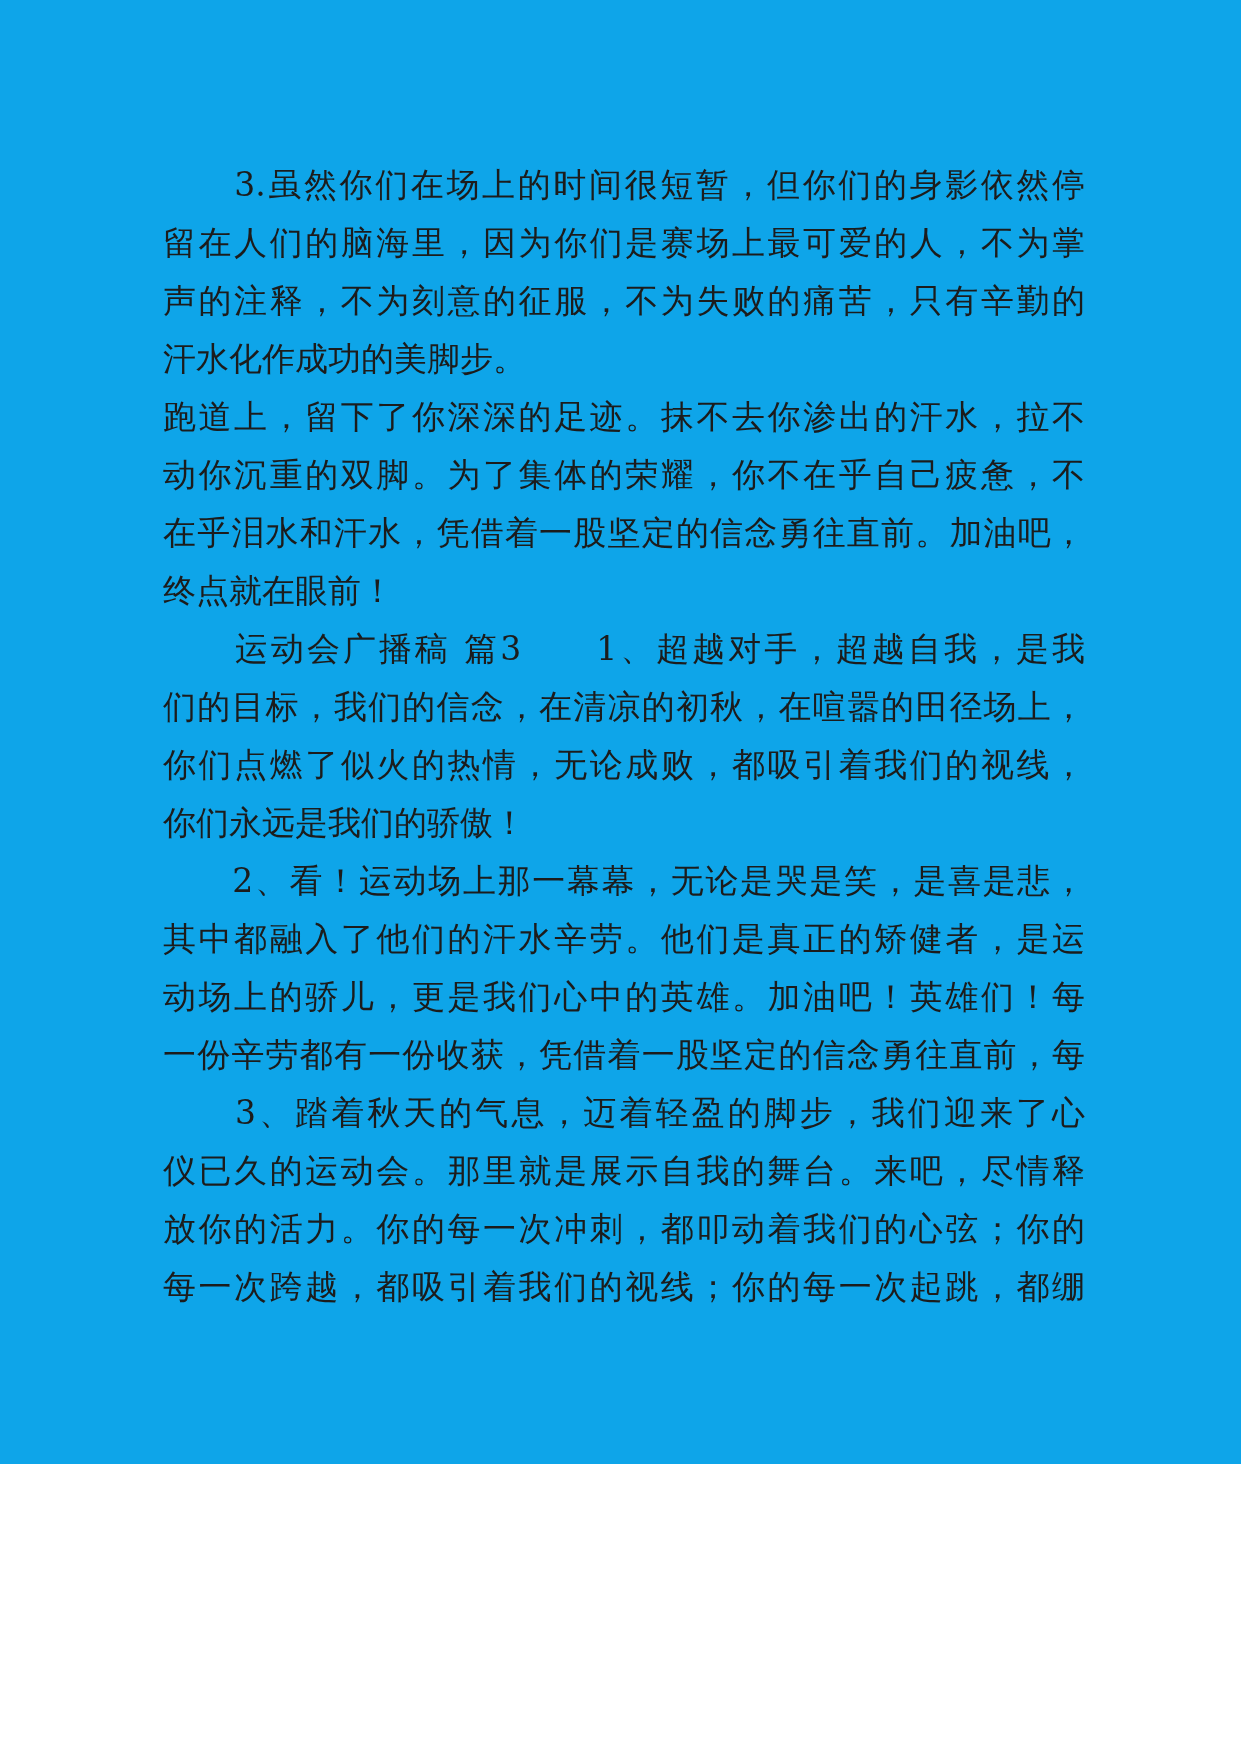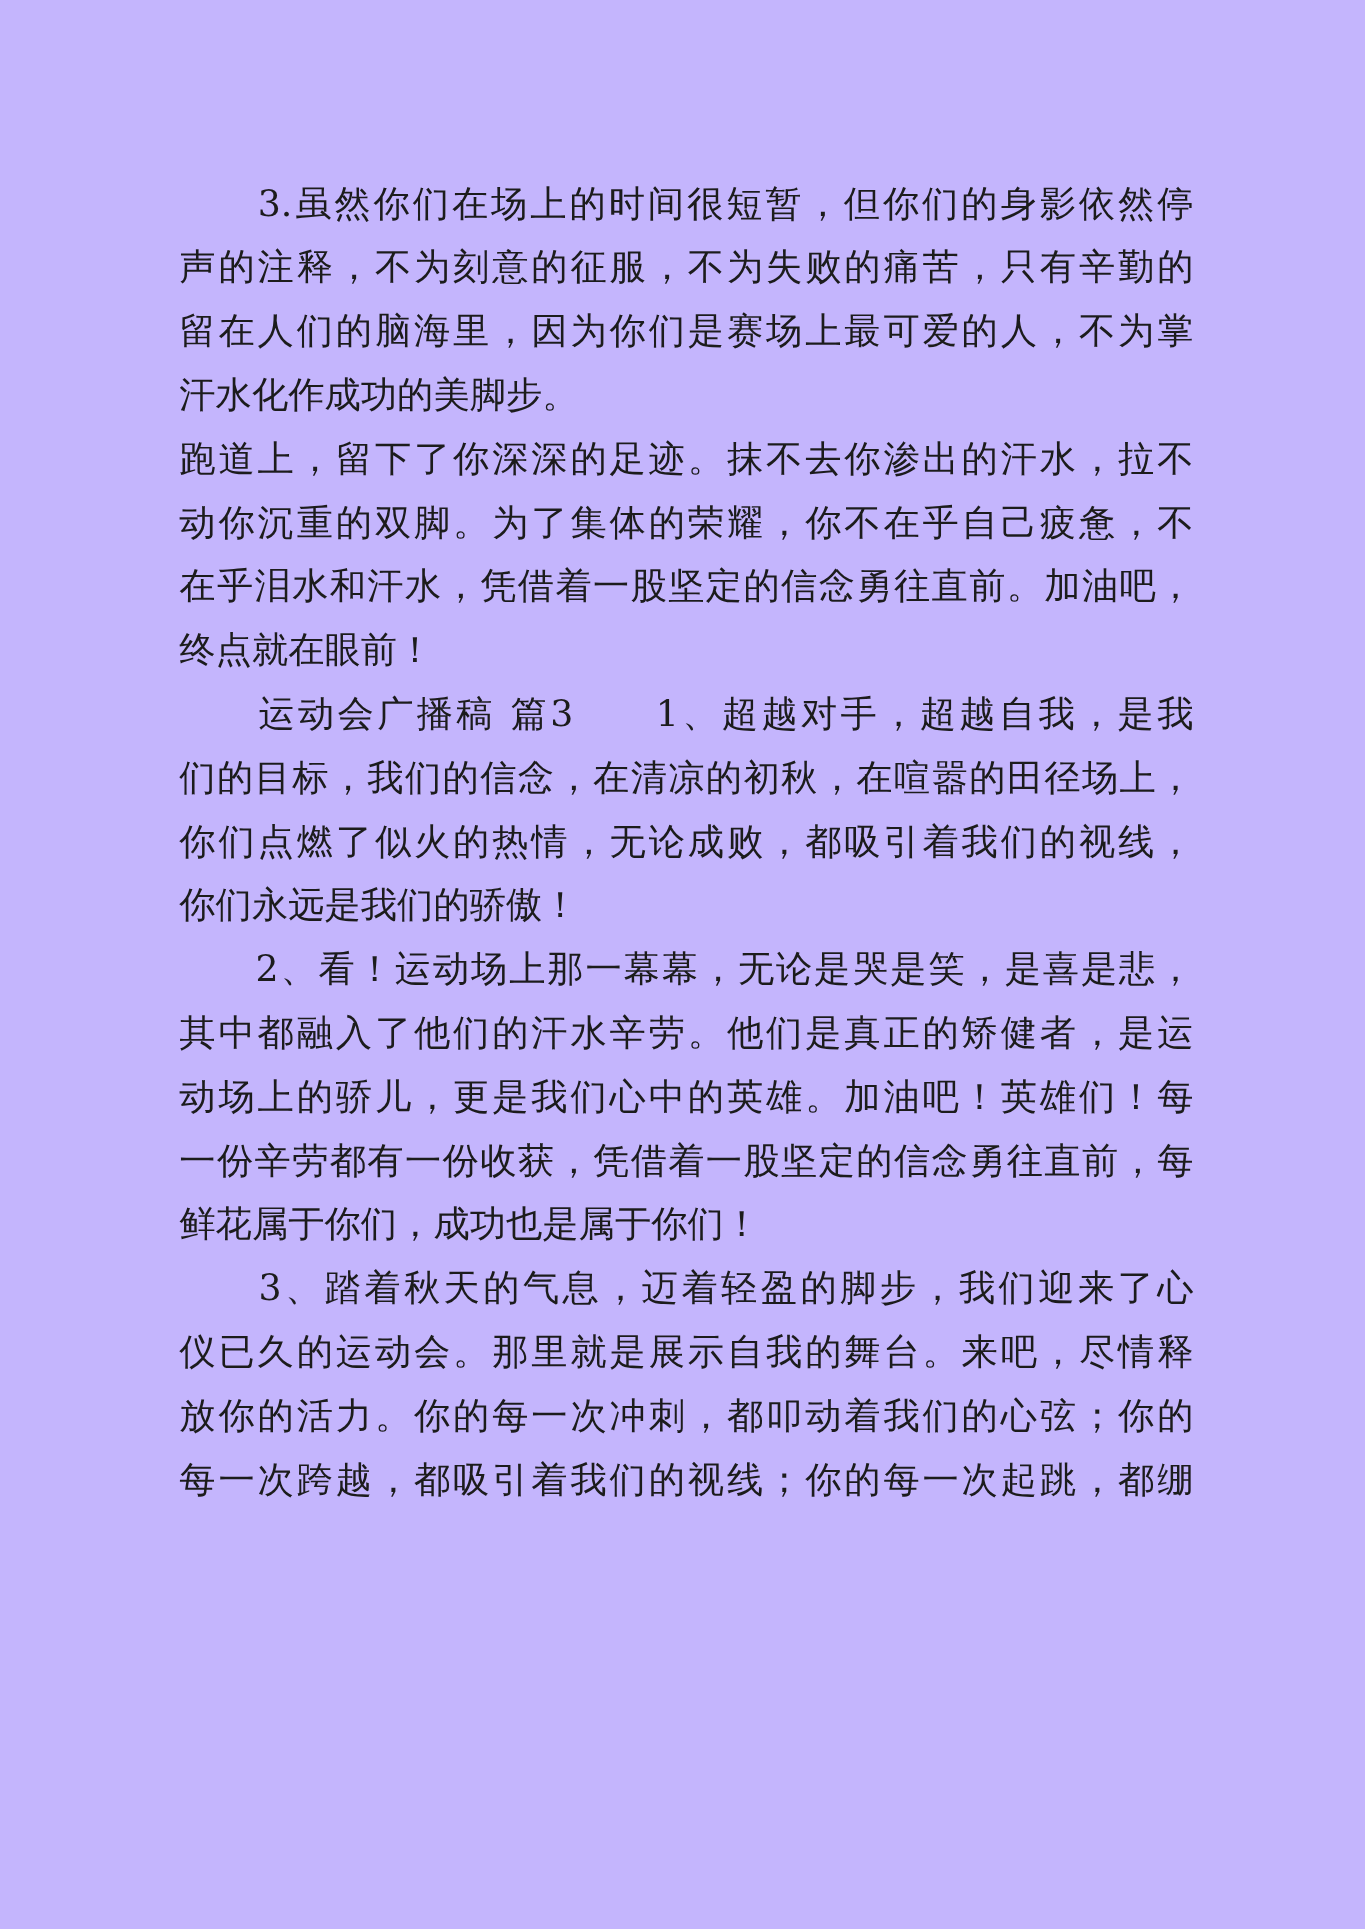--- a/index.html
+++ b/index.html
@@ -3,22 +3,22 @@
 <meta charset="utf-8">
 <style>
   html, body {
     margin: 0;
     padding: 0;
     background: #ffffff;
   }
   .page {
     position: relative;
     width: 1241px;
-    height: 1754px;
-    background: #c4b5fd;
+    height: 1464px;
+    background: #0ea5e9;
     overflow: hidden;
     font-family: "DejaVu Serif", "Liberation Serif", serif;
   }
   .text-block {
     position: absolute;
     left: 163px;
     top: 156px;
     width: 922px;
     color: #1c1c1c;
   }
@@ -43,42 +43,41 @@
     -moz-text-align-last: left;
   }
 </style>
 </head>
 <body>
 
 <div class="page">
   <div class="text-block" style="color: rgb(28, 28, 28);">
       <div class="paragraph">
         <div class="text-line">　　3.虽然你们在场上的时间很短暂，但你们的身影依然停</div>
+        <div class="text-line">留在人们的脑海里，因为你们是赛场上最可爱的人，不为掌</div>
         <div class="text-line">声的注释，不为刻意的征服，不为失败的痛苦，只有辛勤的</div>
-        <div class="text-line">留在人们的脑海里，因为你们是赛场上最可爱的人，不为掌</div>
         <div class="text-line short">汗水化作成功的美脚步。</div>
       </div>
       <div class="paragraph">
         <div class="text-line">跑道上，留下了你深深的足迹。抹不去你渗出的汗水，拉不</div>
         <div class="text-line">动你沉重的双脚。为了集体的荣耀，你不在乎自己疲惫，不</div>
         <div class="text-line">在乎泪水和汗水，凭借着一股坚定的信念勇往直前。加油吧，</div>
         <div class="text-line short">终点就在眼前！</div>
       </div>
       <div class="paragraph">
         <div class="text-line">　　运动会广播稿 篇3　　1、超越对手，超越自我，是我</div>
         <div class="text-line">们的目标，我们的信念，在清凉的初秋，在喧嚣的田径场上，</div>
         <div class="text-line">你们点燃了似火的热情，无论成败，都吸引着我们的视线，</div>
         <div class="text-line short">你们永远是我们的骄傲！</div>
       </div>
       <div class="paragraph">
         <div class="text-line">　　2、看！运动场上那一幕幕，无论是哭是笑，是喜是悲，</div>
         <div class="text-line">其中都融入了他们的汗水辛劳。他们是真正的矫健者，是运</div>
         <div class="text-line">动场上的骄儿，更是我们心中的英雄。加油吧！英雄们！每</div>
         <div class="text-line">一份辛劳都有一份收获，凭借着一股坚定的信念勇往直前，每</div>
-        <div class="text-line short">鲜花属于你们，成功也是属于你们！</div>
       </div>
       <div class="paragraph">
         <div class="text-line">　　3、踏着秋天的气息，迈着轻盈的脚步，我们迎来了心</div>
         <div class="text-line">仪已久的运动会。那里就是展示自我的舞台。来吧，尽情释</div>
         <div class="text-line">放你的活力。你的每一次冲刺，都叩动着我们的心弦；你的</div>
         <div class="text-line">每一次跨越，都吸引着我们的视线；你的每一次起跳，都绷</div>
       </div>
     </div>
 </div>
 

